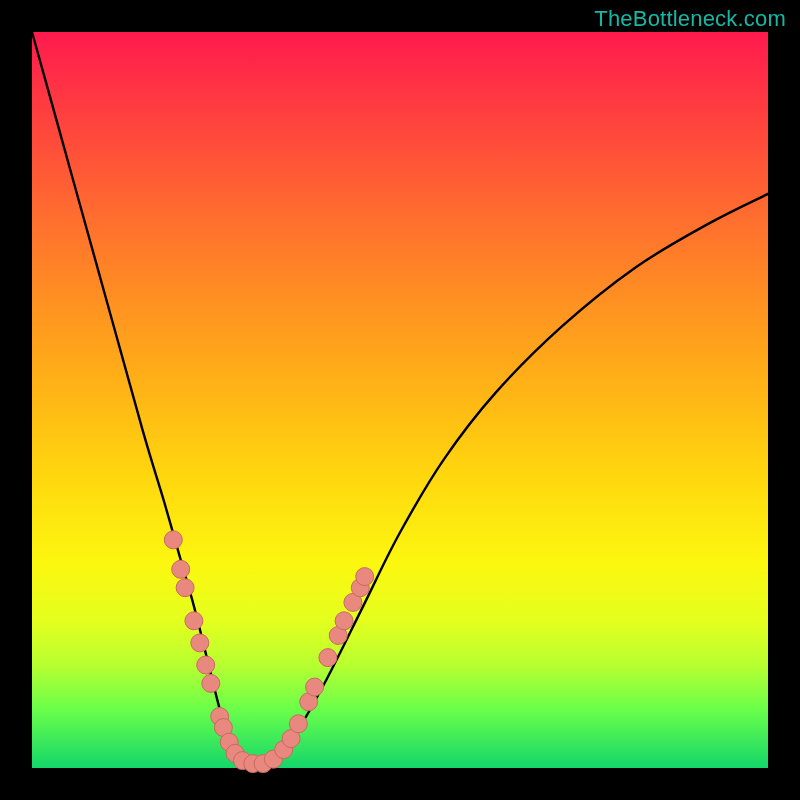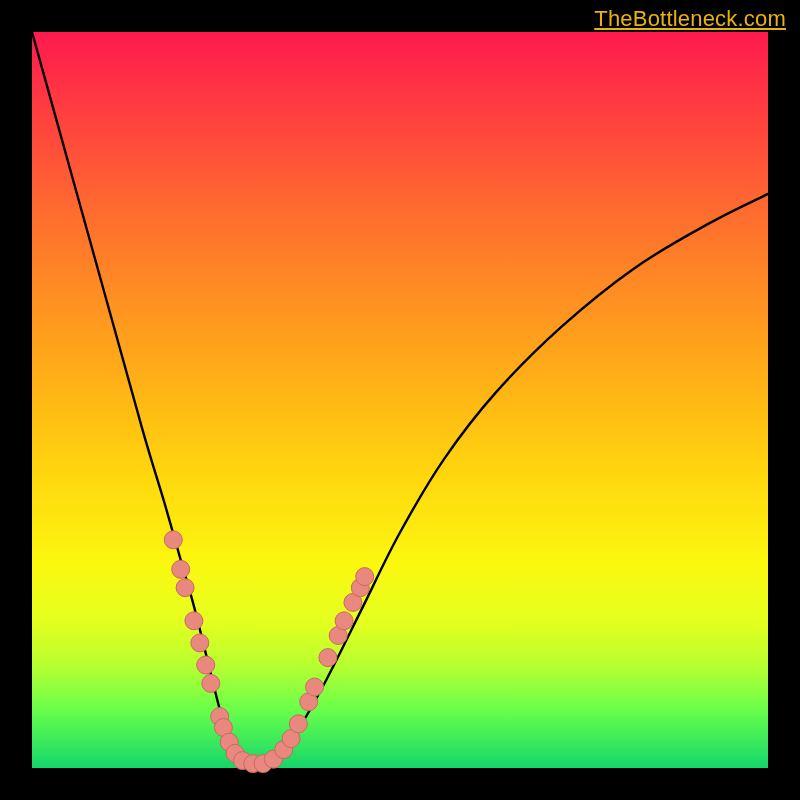--- a/index.html
+++ b/index.html
@@ -36,25 +36,24 @@
       #e4ff1e 80%,
       #b8ff30 86%,
       #6aff4a 92%,
       #14d66a 100%
     );
   }
   .watermark {
     position: absolute;
     top: 6px;
     right: 14px;
-    color: #eab308;
+    color: #14b8a6;
     font-size: 22px;
     letter-spacing: 0.2px;
     user-select: none;
-    text-decoration: underline;
   }
   svg.curve {
     position: absolute;
     top: 0;
     left: 0;
     width: 736px;
     height: 736px;
     overflow: visible;
   }
 </style>

